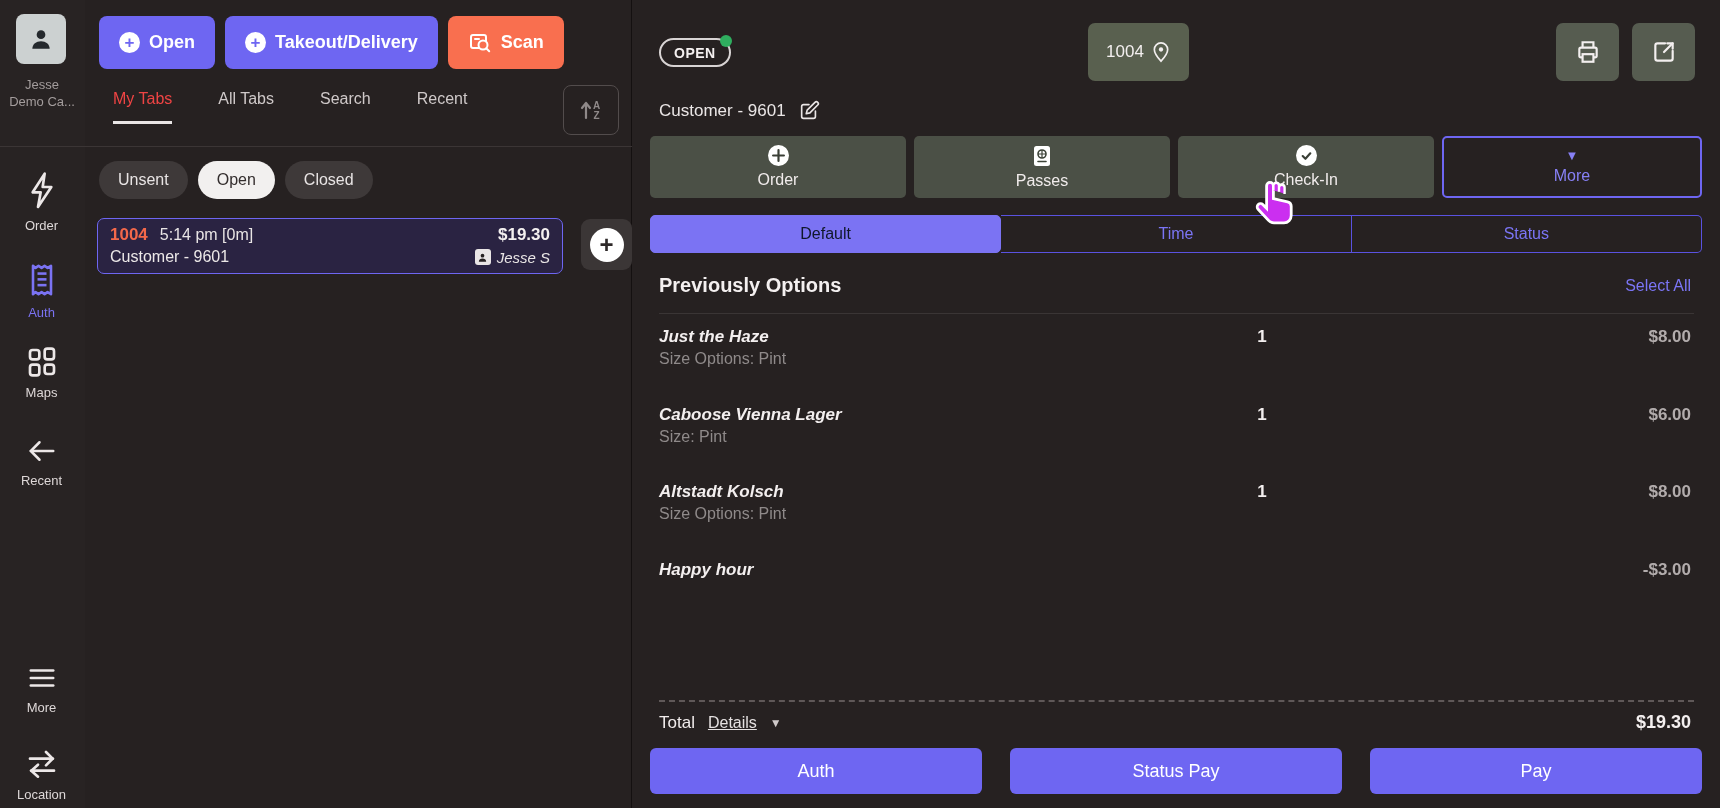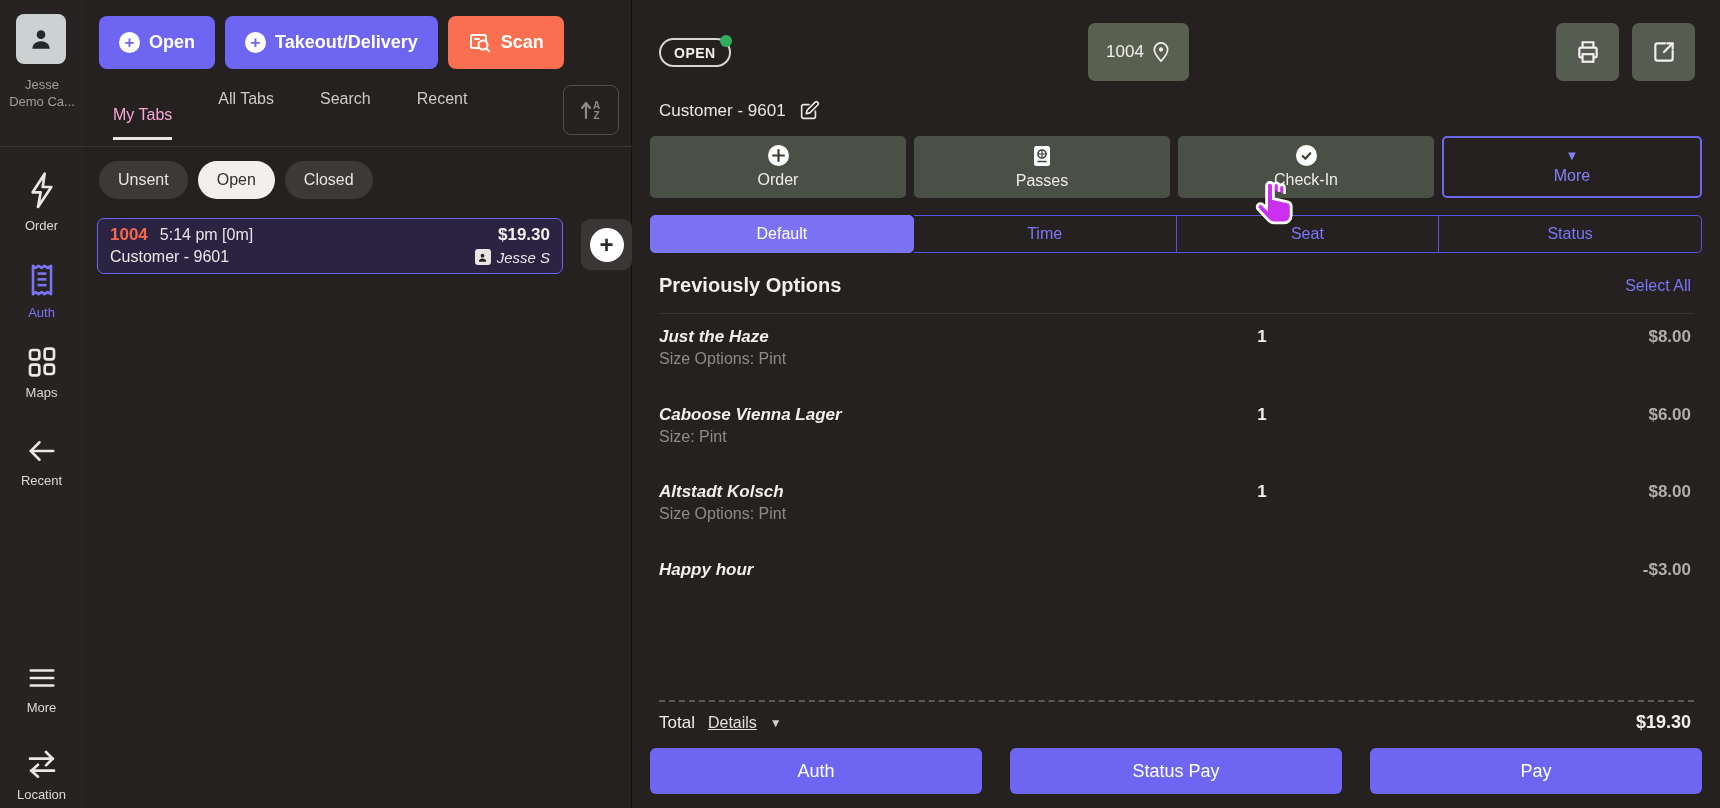--- a/index.html
+++ b/index.html
@@ -22,21 +22,21 @@
   .left-panel { position:absolute; left:85px; top:0; width:547px; height:100%; background:#262121; border-right:1px solid #141010; }
   .top-divider { position:absolute; left:0; top:146px; width:632px; height:1px; background:#3b3535; z-index:5; }
 
   .top-btn-row { position:absolute; left:14px; top:16px; display:flex; gap:10px; }
   .btn-purple { height:53px; background:#6e66f2; border:none; border-radius:8px; color:#fff; font-size:18px; font-weight:600; display:flex; align-items:center; justify-content:center; gap:9px; padding:0 20px; cursor:pointer; font-family:inherit; }
   .btn-orange { height:53px; background:#f96f4f; border:none; border-radius:8px; color:#fff; font-size:18px; font-weight:600; display:flex; align-items:center; justify-content:center; gap:9px; padding:0 20px; cursor:pointer; font-family:inherit; }
   .pluscircle { width:21px; height:21px; border-radius:50%; background:#fff; color:#6e66f2; font-size:17px; font-weight:700; display:flex; align-items:center; justify-content:center; line-height:1; }
 
   .nav-tabs { position:absolute; left:28px; top:90px; display:flex; gap:46px; }
   .nav-tab { font-size:16px; color:#cfc9c9; padding-bottom:13px; cursor:pointer; }
-  .nav-tab.active { color:#f9a8d4; border-bottom:3px solid #e9e5e5;margin-top:16px; }
+  .nav-tab.active { color:#ef4444; border-bottom:3px solid #e9e5e5; }
   .sort-btn { position:absolute; right:12px; top:85px; width:56px; height:50px; border:1px solid #524c4c; border-radius:8px; background:transparent; display:flex; align-items:center; justify-content:center; cursor:pointer; }
 
   .chip-row { position:absolute; left:14px; top:161px; display:flex; gap:10px; }
   .chip { height:38px; border-radius:19px; background:#3e3939; color:#e8e4e4; font-size:16px; display:flex; align-items:center; padding:0 19px; cursor:pointer; }
   .chip.selected { background:#f2f0ef; color:#332d2d; }
 
   .tab-card { position:absolute; left:12px; top:218px; width:466px; height:56px; background:#2a2342; border:1px solid #6e66f2; border-radius:7px; padding:6px 12px 7px; display:flex; flex-direction:column; justify-content:space-between; cursor:pointer; }
   .tc-row { display:flex; align-items:center; }
   .tc-num { color:#f4684a; font-weight:700; font-size:17px; margin-right:12px; }
   .tc-time { color:#e9e5e5; font-size:16px; }
@@ -62,21 +62,21 @@
   .actions { position:absolute; left:17px; right:18px; top:136px; height:62px; display:flex; gap:8px; }
   .action-btn { flex:1; background:#4b5046; border:none; border-radius:5px; display:flex; flex-direction:column; align-items:center; justify-content:center; gap:5px; color:#f1ecec; font-size:16px; cursor:pointer; font-family:inherit; }
   .action-btn.more { background:#262121; border:2px solid #6e66f2; color:#8780f5; }
   .action-btn .tri { font-size:13px; color:#8780f5; line-height:12px; }
   .badge-circle { width:21px; height:21px; border-radius:50%; background:#fff; display:flex; align-items:center; justify-content:center; }
 
   .segments { position:absolute; left:17px; right:18px; top:215px; height:38px; display:flex; }
   .segment { flex:1; border:1px solid #5a52e0; border-left-width:0; display:flex; align-items:center; justify-content:center; font-size:16px; color:#7b75f5; cursor:pointer; background:#262121; }
   .segment:first-child { border-left-width:1px; border-radius:5px 0 0 5px; }
   .segment:last-child { border-radius:0 5px 5px 0; }
-  .segment.active { background:#7b73f3; color:#ffffff; border-color:#7b73f3; border-radius:5px; }
+  .segment.active { background:#7b73f3; color:#0f172a; border-color:#7b73f3; border-radius:5px; }
 
   .section-head { position:absolute; left:26px; right:29px; top:274px; display:flex; align-items:center; }
   .section-title { font-size:20px; font-weight:700; color:#f4f0f0; }
   .select-all { margin-left:auto; font-size:16px; color:#7b75f5; cursor:pointer; }
   .head-divider { position:absolute; left:26px; right:26px; top:313px; height:1px; background:#3a3535; }
 
   .items { position:absolute; left:26px; right:29px; top:327px; height:290px; }
   .item { position:absolute; left:0; right:0; }
   .item .name { font-size:17px; font-weight:700; color:#f3efef;font-style:italic; }
   .item .detail { font-size:16px; color:#8f8a8a; margin-top:3px; }
@@ -299,21 +299,20 @@
       </button>
       <button class="action-btn more">
         <span class="tri">▼</span>
         <span>More</span>
       </button>
     </div>
 
     <div class="segments">
       <div class="segment active">Default</div>
       <div class="segment">Time</div>
-      <div class="segment">Seat</div>
       <div class="segment">Status</div>
     </div>
 
     <div class="section-head">
       <span class="section-title">Previously Options</span>
       <span class="select-all">Select All</span>
     </div>
     <div class="head-divider"></div>
 
     <div class="items">

